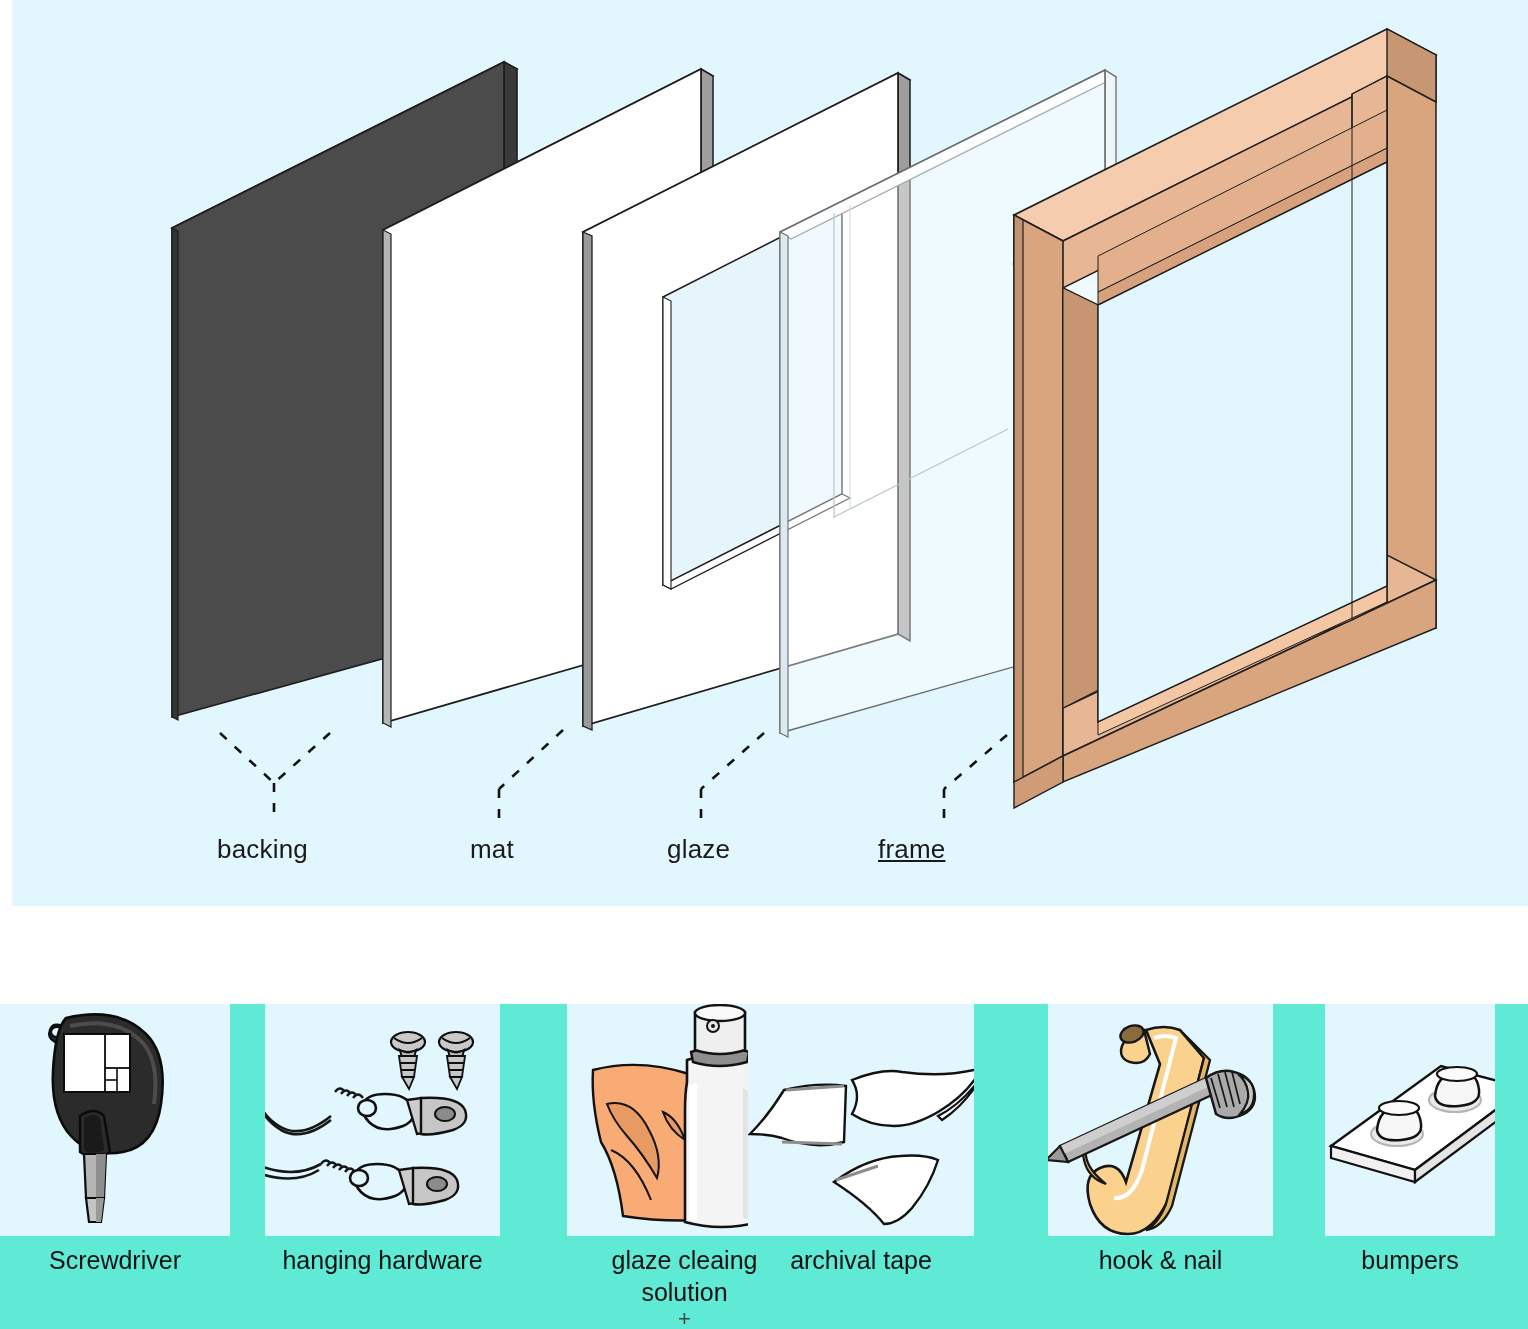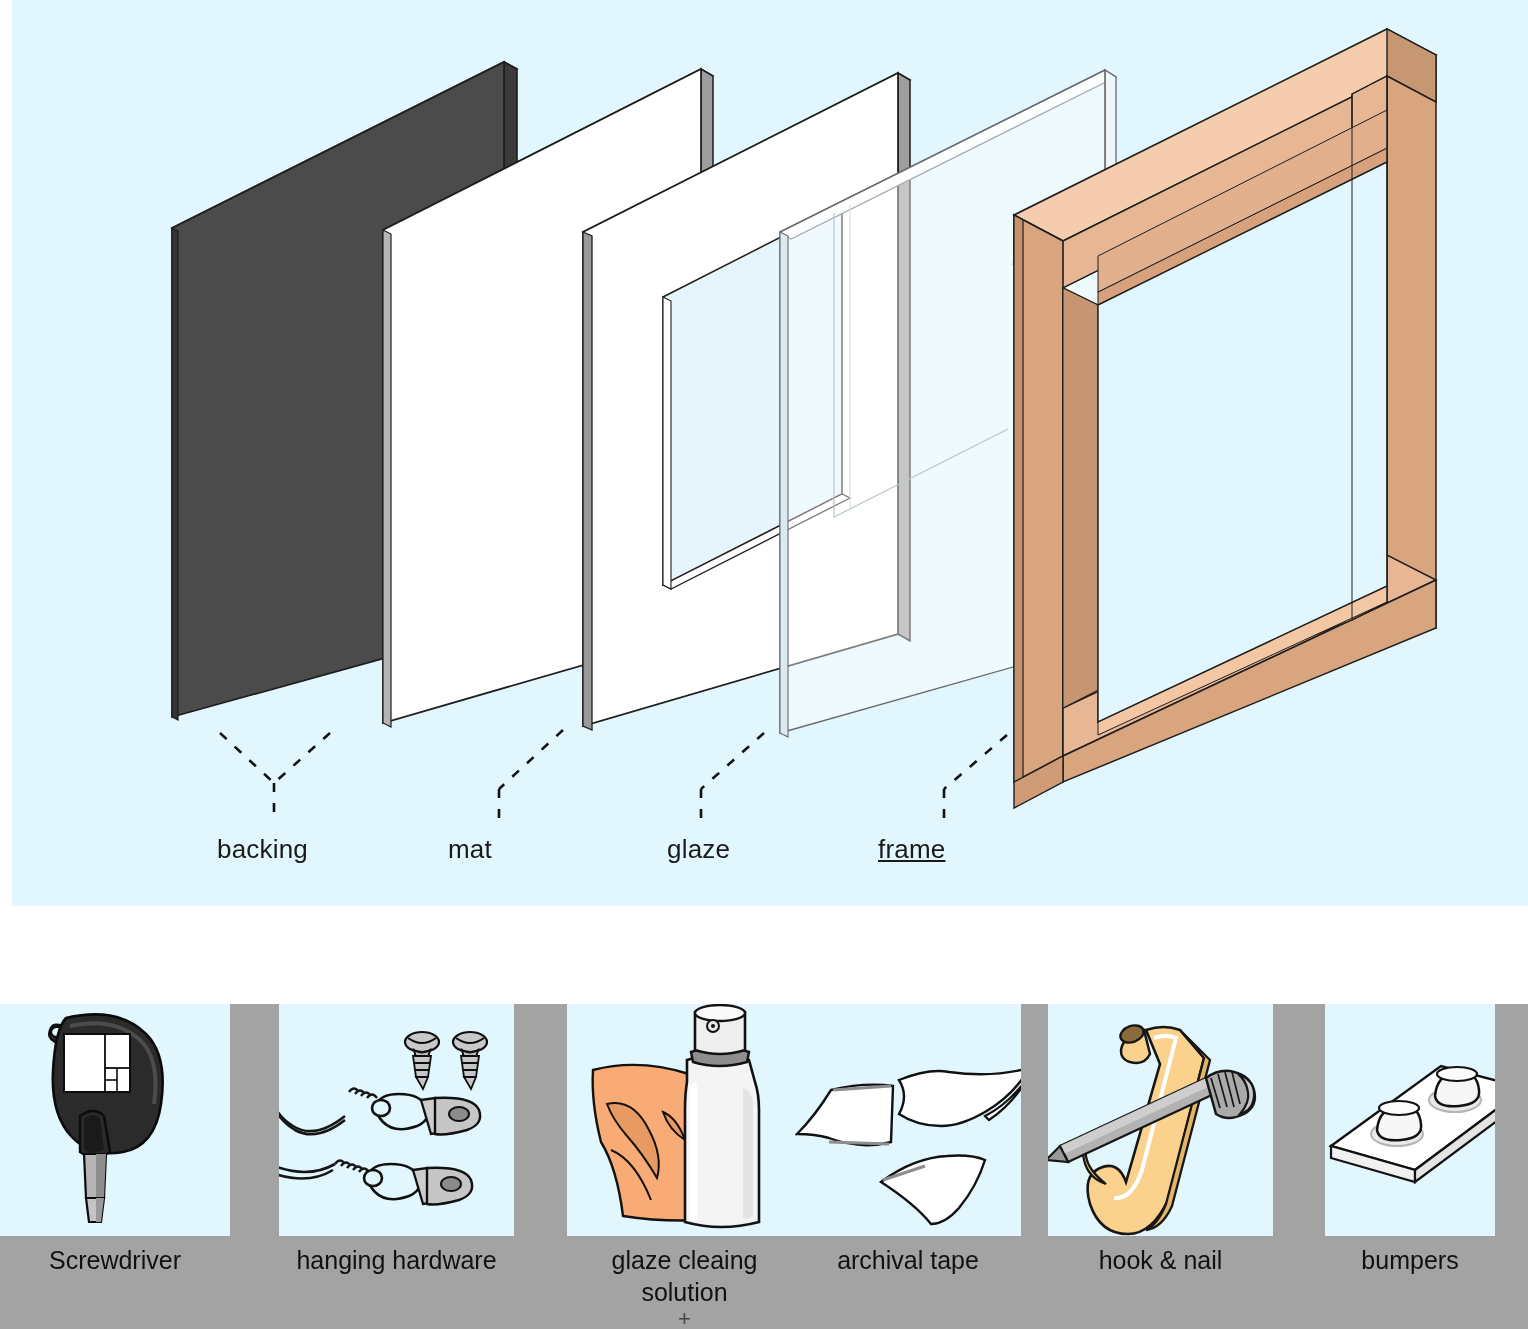--- a/index.html
+++ b/index.html
@@ -32,21 +32,21 @@
 
   
   .gap-band{
     position:absolute;left:0;top:906px;width:1528px;height:98px;
     background:#ffffff;
   }
 
   
   .tools-row{
     position:absolute;left:0;top:1004px;width:1528px;height:325px;
-    background:#a3a3a3;
+    background:#5eead4;
   }
   .tool-cell{
     position:absolute;top:0;height:325px;
   }
   .tool-thumb{
     position:absolute;left:0;top:0;
     width:100%;height:232px;
     background:#e2f6fd;
     overflow:hidden;
   }
@@ -157,21 +157,21 @@
 
         <path d="M752,733 L689,789"></path>
         <path d="M689,789 L689,825"></path>
 
         <path d="M995,735 L932,789"></path>
         <path d="M932,789 L932,825"></path>
       </g>
     </svg>
 
     <div class="part-label" style="left:205px;top:834px;">backing</div>
-    <div class="part-label" style="left:436px;top:834px;">mat</div>
+    <div class="part-label" style="left:458px;top:834px;">mat</div>
     <div class="part-label" style="left:655px;top:834px;text-align:right;">glaze</div>
     <div class="part-label" style="left:866px;top:834px;text-decoration:underline;">frame</div>
   </div>
 
   <div class="gap-band"></div>
 
   <div class="tools-row">
 
     <div class="tool-cell" style="left:0px;width:230px;">
       <div class="tool-thumb">
@@ -198,21 +198,21 @@
 
           <path d="M86,194 l18,0 l-3,24 l-12,0 z" fill="#c4c4c4" stroke="#0c0c0c" stroke-width="2.2"></path>
           <path d="M96,194 l8,0 l-3,24 l-5,0 z" fill="#9a9a9a"></path>
         </svg>
       </div>
       <div class="tool-caption">
         <span>Screwdriver</span>
       </div>
     </div>
 
-    <div class="tool-cell" style="left:279px;width:235px;">
+    <div class="tool-cell" style="left:265px;width:235px;">
       <div class="tool-thumb">
         <svg width="235" height="232" viewBox="0 0 235 232">
 
           <g>
             <ellipse cx="143" cy="38" rx="17" ry="10" fill="#c9c9c9" stroke="#0e0e0e" stroke-width="2.2"></ellipse>
             <path d="M129,34 q14,10 28,0" fill="none" stroke="#0e0e0e" stroke-width="2"></path>
             <path d="M135,46 q8,5 16,0 l-2,8 q-6,4 -12,0 z" fill="#bdbdbd" stroke="#0e0e0e" stroke-width="2"></path>
             <path d="M134,52 l18,0 l-1,7 l-16,0 z M135,59 l16,0 l-1,7 l-14,0 z M136,66 l14,0 l-1,7 l-12,0 z
                      M137,73 l12,0 l-5,12 z" fill="#c6c6c6" stroke="#0e0e0e" stroke-width="1.8"></path>
           </g>
@@ -278,21 +278,21 @@
           <circle cx="146" cy="22" r="2" fill="#121212"></circle>
         </svg>
       </div>
       <div class="tool-caption">
         <span>glaze cleaing solution</span>
         <span class="plus">+</span>
         
       </div>
     </div>
 
-    <div class="tool-cell" style="left:795px;width:226px;border-radius:27px;">
+    <div class="tool-cell" style="left:748px;width:226px;border-radius:27px;">
       <div class="tool-thumb">
         <svg width="235" height="232" viewBox="0 0 235 232">
 
           <path d="M104,76 q30,-12 50,-8 q44,6 80,-4 q-14,26 -44,44 q-24,14 -44,14 q-24,0 -42,-12 q10,-18 0,-34 z" fill="#ffffff" stroke="#111111" stroke-width="2.4"></path>
           <path d="M190,112 q24,-12 44,-40 q-16,28 -40,44 z" fill="#ffffff" stroke="#111111" stroke-width="2.2"></path>
 
           <path d="M36,86 q34,-8 62,-4 l-2,56 q-30,8 -62,-4 q-14,-4 -32,-4 q18,-18 34,-44 z" fill="#ffffff" stroke="#111111" stroke-width="2.4"></path>
           <line x1="38" y1="86" x2="96" y2="82" stroke="#8d8d8d" stroke-width="3"></line>
           <line x1="34" y1="138" x2="94" y2="140" stroke="#8d8d8d" stroke-width="3"></line>
 

